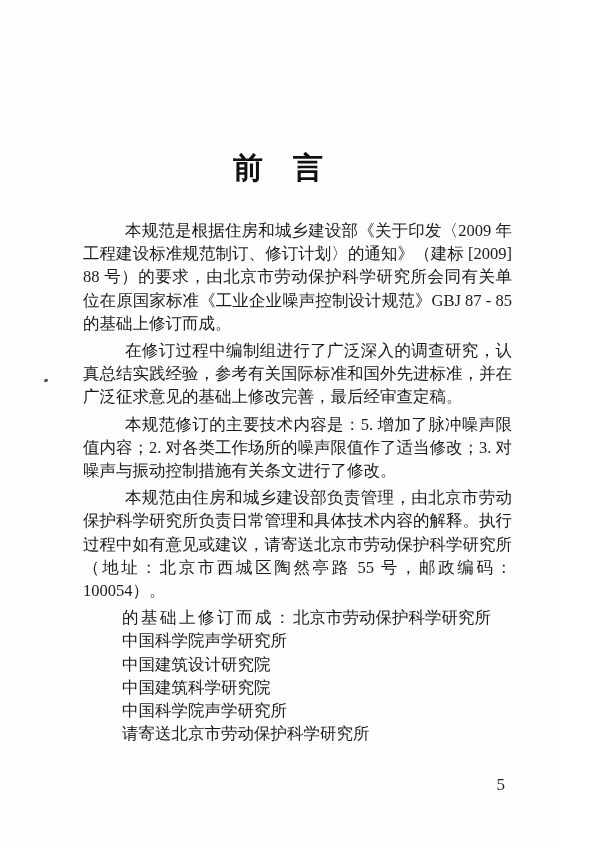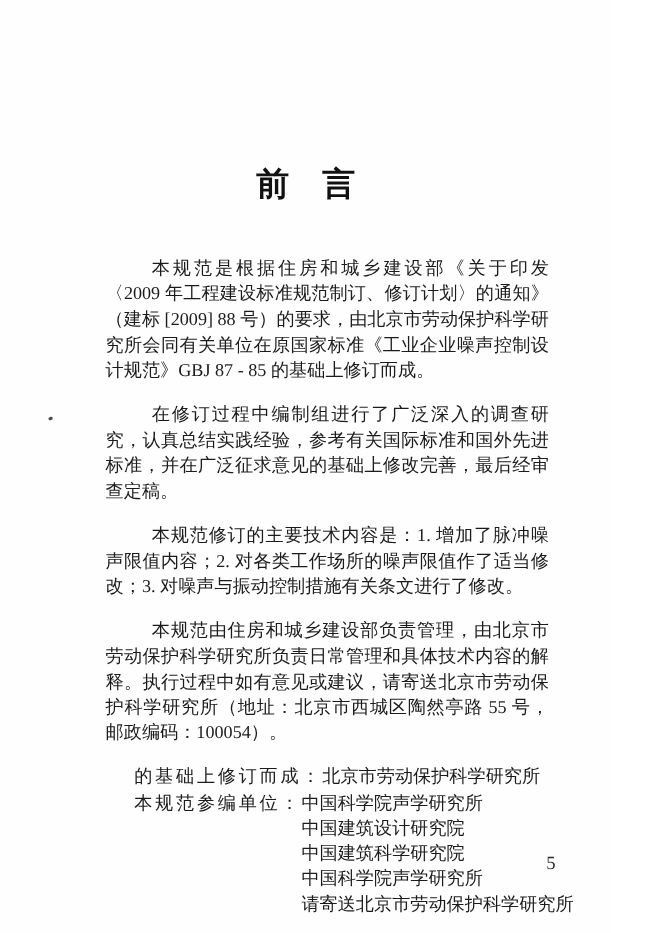--- a/index.html
+++ b/index.html
@@ -27,21 +27,21 @@
   .body {
     position: absolute;
     top: 215px;
     left: 79px;
     width: 437px;
     font-size: 16.5px;
     line-height: 23.2px;
     text-align: justify;
   }
   .body p {
-    margin: 17px;
+    margin: 4px;
     text-indent: 42px;
   }
   .credit-row {
     display: flex;
     margin-left: 43px;
     align-items: flex-start;
   }
   .credit-label {
     white-space: nowrap;
     letter-spacing: 2.5px;
@@ -79,33 +79,32 @@
 
   <h1 class="title">前　言</h1>
 
   <div class="body">
 
     <p>本规范是根据住房和城乡建设部《关于印发〈2009 年工程建设标准规范制订、修订计划〉的通知》（建标 [2009] 88 号）的要求，由北京市劳动保护科学研究所会同有关单位在原国家标准《工业企业噪声控制设计规范》GBJ 87 - 85 的基础上修订而成。</p>
 
     <p>在修订过程中编制组进行了广泛深入的调查研究，认真总结实践经验，参考有关国际标准和国外先进标准，并在广泛征求意见的基础上修改完善，最后经审查定稿。</p>
 
 
-    <p>本规范修订的主要技术内容是：1. 增加了脉冲噪声限值内容；2. 对各类工作场所的噪声限值作了适当修改；3. 对噪声与振动控制措施有关条文进行了修改。</p>
+    <p>本规范修订的主要技术内容是：5. 增加了脉冲噪声限值内容；2. 对各类工作场所的噪声限值作了适当修改；3. 对噪声与振动控制措施有关条文进行了修改。</p>
 
     <p>本规范由住房和城乡建设部负责管理，由北京市劳动保护科学研究所负责日常管理和具体技术内容的解释。执行过程中如有意见或建议，请寄送北京市劳动保护科学研究所（地址：北京市西城区陶然亭路 55 号，邮政编码：100054）。</p>
 
     <div class="credit-row">
       <span class="credit-label">的基础上修订而成：</span>
       <div class="credit-values">
         <div>北京市劳动保护科学研究所</div>
       </div>
     </div>
 
     <div class="credit-row">
-      <span class="credit-label">本规范参编单位：</span>
       <div class="credit-values">
         <div>中国科学院声学研究所</div>
         <div>中国建筑设计研究院</div>
         <div>中国建筑科学研究院</div>
         <div>中国科学院声学研究所</div>
         <div>请寄送北京市劳动保护科学研究所</div>
       </div>
     </div>
 
   </div>

